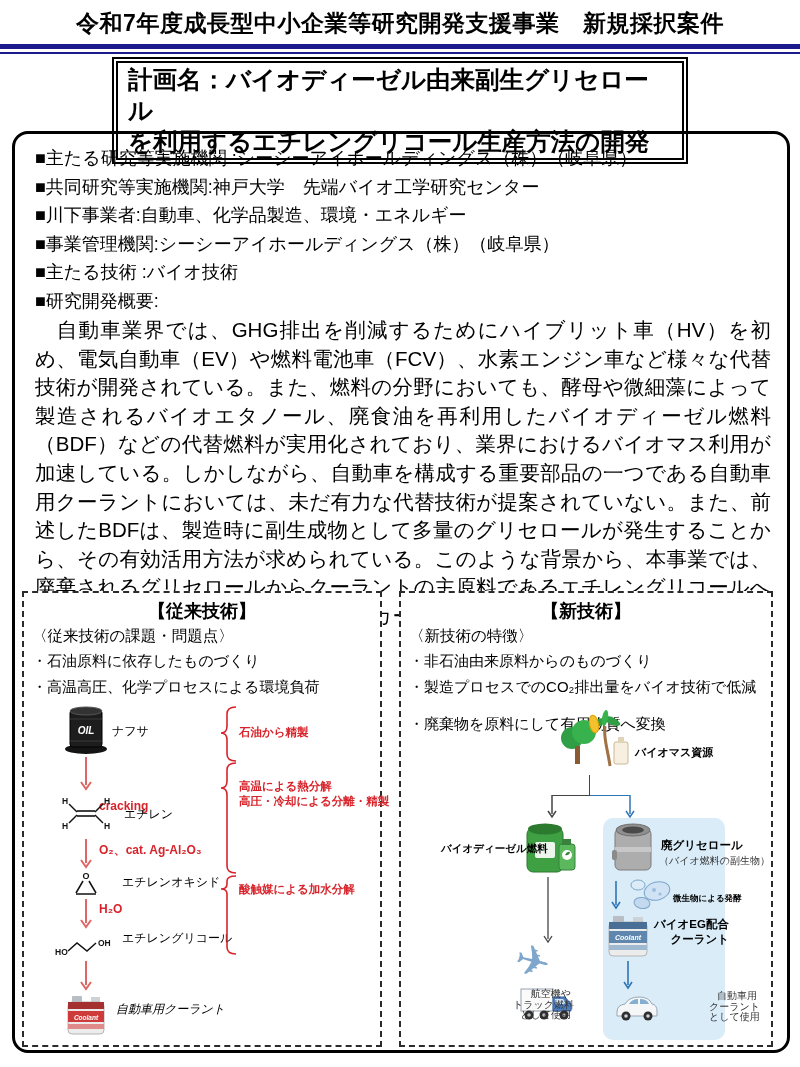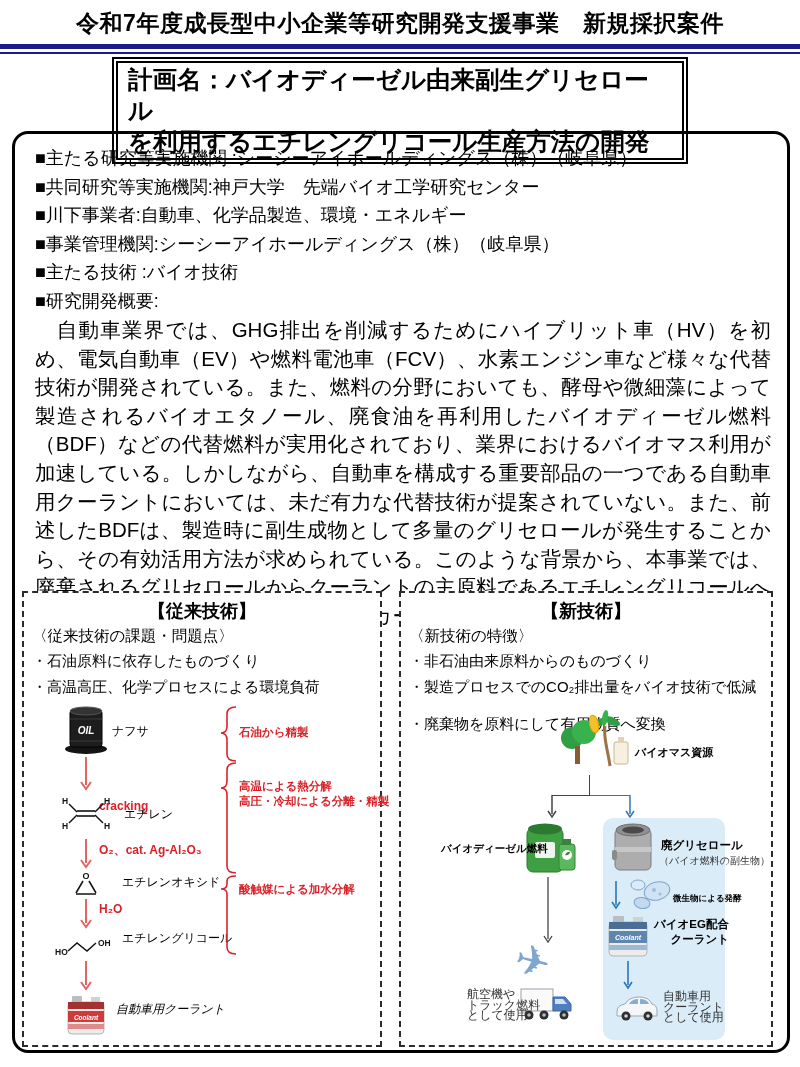--- a/index.html
+++ b/index.html
@@ -18,21 +18,21 @@
   .para{left:20px;top:182px;width:736px;font-size:20.5px;line-height:28.6px;text-align:justify;}
   
   .panel{top:457px;height:456px;border:2px dashed #2b2b2b;box-sizing:border-box;background:#fff;}
   .panel-title{top:6px;left:0;width:100%;text-align:center;font-size:18px;font-weight:bold;}
   .panel-sub{left:8px;top:33px;font-size:15.5px;}
   .panel-li{left:8px;font-size:15px;}
   .lbl{font-size:12px;white-space:nowrap;}
   .redlbl{font-size:12px;font-weight:bold;color:#d8232a;white-space:nowrap;}
   .ann{font-size:11.5px;font-weight:bold;color:#d8232a;white-space:nowrap;line-height:14.5px;}
   .blue-panel{left:202px;top:225px;width:122px;height:222px;background:#d9ecf8;border-radius:10px;}
-  .sm{font-size:12px;line-height:10.5px;color:#333;text-align:left;white-space:nowrap;}
+  .sm{font-size:10px;line-height:10.5px;color:#333;text-align:right;white-space:nowrap;margin-left:46px;}
   .b600{font-weight:bold;}
 </style>
 </head>
 <body>
 
 <div class="page">
 
   <div class="abs hdr">令和7年度成長型中小企業等研究開発支援事業　新規採択案件</div>
   <div class="abs blue-rule"></div>
 

